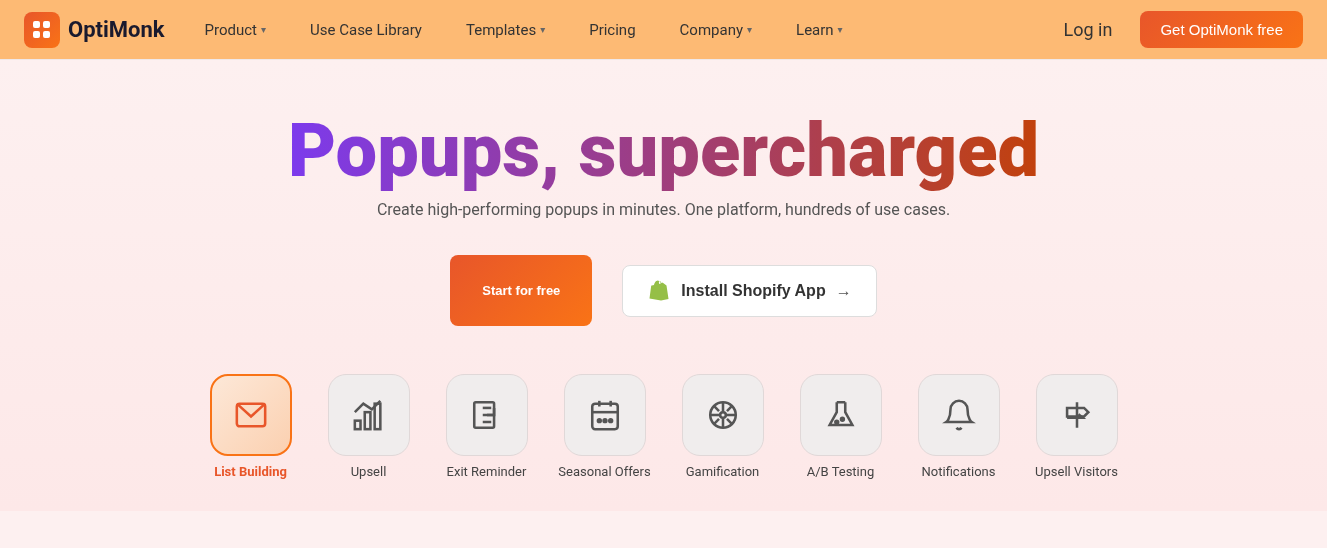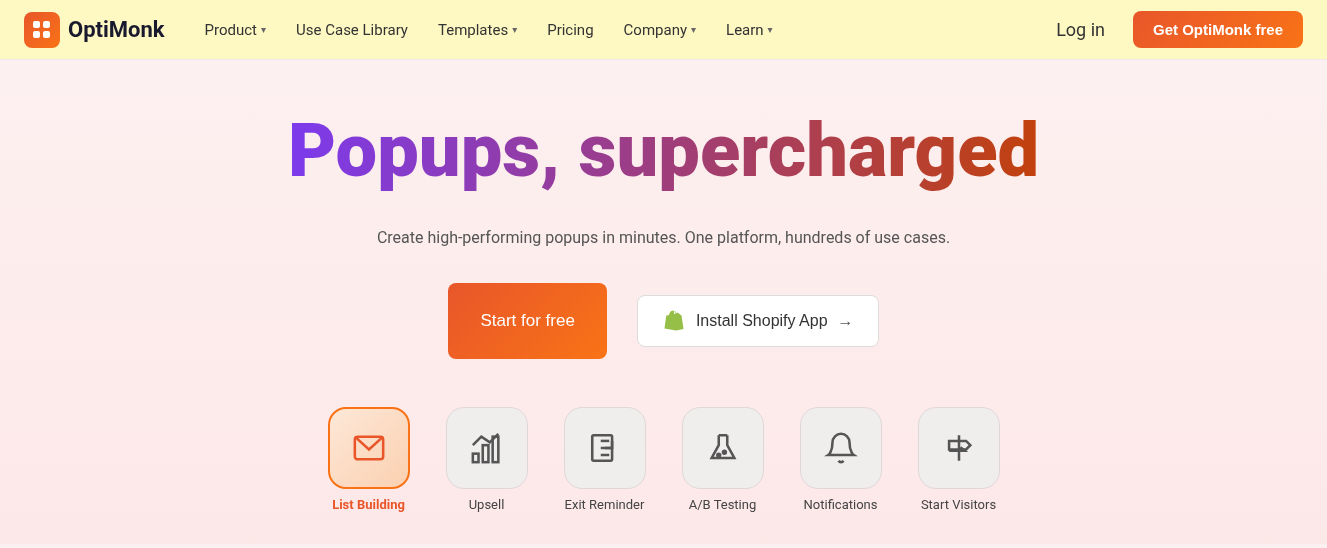--- a/index.html
+++ b/index.html
@@ -6,21 +6,21 @@
     body {
       font-family: -apple-system, BlinkMacSystemFont, 'Segoe UI', Roboto, sans-serif;
       background: #fdf0f0;
       width: 1327px;
       min-height: 548px;
       overflow: hidden;
     }
 
     
     nav {
-      background: #fef9c3;
+      background: #fdba74;
       height: 60px;
       display: flex;
       align-items: center;
       padding: 0 24px;
       border-bottom: 1px solid #f0e8e8;
       position: relative;
       z-index: 10;
     }
     .nav-logo {
       display: flex;
@@ -51,21 +51,21 @@
       height: 7px;
     }
     .logo-text {
       font-size: 22px;
       font-weight: 700;
       color: #1a1a2e;
     }
     .nav-links {
       display: flex;
       align-items: center;
-      gap: 6px;
+      gap: 20px;
       flex: 1;
     }
     .nav-link {
       padding: 6px 12px;
       font-size: 15px;
       color: #333;
       cursor: pointer;
       border-radius: 6px;
       display: flex;
       align-items: center;
@@ -87,39 +87,39 @@
       cursor: pointer;
       padding: 6px 12px;
     }
     .btn-cta {
       background: linear-gradient(135deg, #e8562a, #f97316);
       color: #fff;
       border: none;
       border-radius: 8px;
       padding: 10px 20px;
       font-size: 15px;
-      font-weight: 700;
+      font-weight: 400;
       cursor: pointer;
       white-space: nowrap;
     }
 
     
     .hero {
       display: flex;
       flex-direction: column;
       align-items: center;
       padding: 50px 40px 30px;
       background: linear-gradient(180deg, #fdf0f0 0%, #fde8e8 100%);
     }
     .hero-title {
       font-size: 74px;
       font-weight: 900;
       line-height: 1.1;
       text-align: center;
-      margin-bottom: 37px;
+      margin-bottom: 9px;
       background: linear-gradient(90deg, #7c3aed 0%, #c2410c 100%);
       -webkit-background-clip: text;
       -webkit-text-fill-color: transparent;
       background-clip: text;
     }
     .hero-subtitle {
       font-size: 16px;
       color: #555;
       text-align: center;
       margin-bottom: 36px;
@@ -129,36 +129,36 @@
       gap: 16px;
       align-items: center;
       margin-bottom: 48px;
     }
     .btn-start {
       background: linear-gradient(135deg, #e8562a, #f97316);
       color: #fff;
       border: none;
       border-radius: 8px;
       padding: 28px 32px;
-      font-size: 17px;
-      font-weight: 400;
+      font-size: 13px;
+      font-weight: 700;
       cursor: pointer;
     }
     .btn-shopify {
       background: #fff;
       border: 1.5px solid #ddd;
       border-radius: 8px;
       padding: 13px 24px;
       font-size: 16px;
       color: #333;
       cursor: pointer;
       display: flex;
       align-items: center;
       gap: 10px;
-      font-weight: 400;
+      font-weight: 700;
       margin-left: 14px;
     }
     .shopify-icon {
       width: 24px;
       height: 24px;
     }
     .arrow {
       font-size: 16px;
       color: #555;
     }
@@ -290,20 +290,51 @@
             <polyline points="12,12 17,12 17,7"></polyline>
             <line x1="17" y1="12" x2="12" y2="12"></line>
             <path d="M9 12h3M9 17h6"></path>
           </svg>
         </div>
         <span class="feature-label">Exit Reminder</span>
       </div>
       <div class="feature-item">
         <div class="feature-icon-wrap">
           <svg viewBox="0 0 24 24">
+            <rect x="3" y="4" width="18" height="18" rx="2"></rect>
+            <line x1="16" y1="2" x2="16" y2="6"></line>
+            <line x1="8" y1="2" x2="8" y2="6"></line>
+            <line x1="3" y1="10" x2="21" y2="10"></line>
+            <circle cx="12" cy="16" r="1" fill="#555"></circle>
+            <circle cx="8" cy="16" r="1" fill="#555"></circle>
+            <circle cx="16" cy="16" r="1" fill="#555"></circle>
+          </svg>
+        </div>
+        <span class="feature-label">Seasonal Offers</span>
+      </div>
+      <div class="feature-item">
+        <div class="feature-icon-wrap">
+          <svg viewBox="0 0 24 24">
+            <circle cx="12" cy="12" r="9"></circle>
+            <circle cx="12" cy="12" r="2"></circle>
+            <line x1="12" y1="3" x2="12" y2="10"></line>
+            <line x1="12" y1="14" x2="12" y2="21"></line>
+            <line x1="3" y1="12" x2="10" y2="12"></line>
+            <line x1="14" y1="12" x2="21" y2="12"></line>
+            <line x1="5.6" y1="5.6" x2="9.2" y2="9.2"></line>
+            <line x1="14.8" y1="14.8" x2="18.4" y2="18.4"></line>
+            <line x1="18.4" y1="5.6" x2="14.8" y2="9.2"></line>
+            <line x1="9.2" y1="14.8" x2="5.6" y2="18.4"></line>
+          </svg>
+        </div>
+        <span class="feature-label">Gamification</span>
+      </div>
+      <div class="feature-item">
+        <div class="feature-icon-wrap">
+          <svg viewBox="0 0 24 24">
             <path d="M9 3h6M9 3v7l-5 9h16L15 10V3"></path>
             <circle cx="9" cy="17" r="1" fill="#555"></circle>
             <circle cx="13" cy="15" r="1" fill="#555"></circle>
           </svg>
         </div>
         <span class="feature-label">A/B Testing</span>
       </div>
       <div class="feature-item">
         <div class="feature-icon-wrap">
           <svg viewBox="0 0 24 24">
@@ -314,16 +345,16 @@
         <span class="feature-label">Notifications</span>
       </div>
       <div class="feature-item">
         <div class="feature-icon-wrap">
           <svg viewBox="0 0 24 24">
             <line x1="12" y1="3" x2="12" y2="21"></line>
             <path d="M5 7h12l3 3-3 3H5V7z"></path>
             <path d="M5 14h11l-3-2.5L16 14"></path>
           </svg>
         </div>
-        <span class="feature-label">Start Visitors</span>
+        <span class="feature-label">Upsell Visitors</span>
       </div>
     </div>
 </div>
 
 </body></html>

